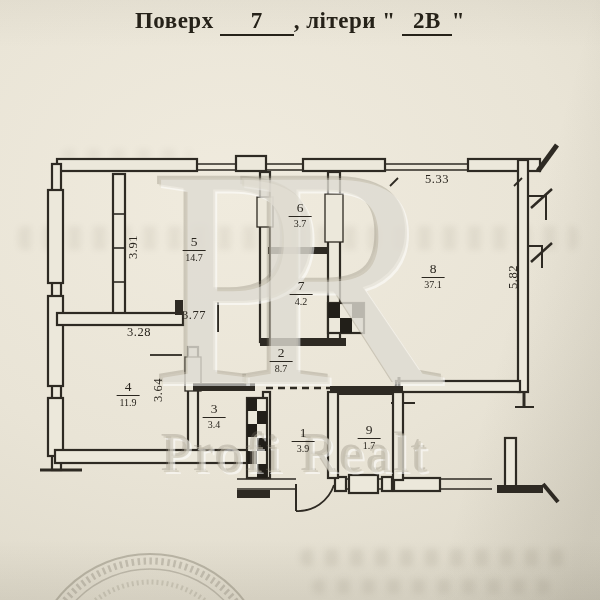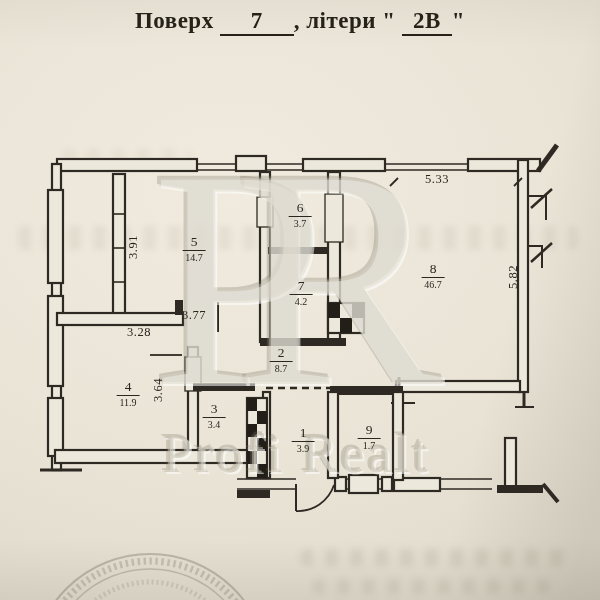--- a/index.html
+++ b/index.html
@@ -202,21 +202,21 @@
   <div class="room-label" style="left:300px;top:198px">
     <span class="rnum">6</span>
     <span class="rarea">3.7</span>
   </div>
   <div class="room-label" style="left:301px;top:276px">
     <span class="rnum">7</span>
     <span class="rarea">4.2</span>
   </div>
   <div class="room-label" style="left:433px;top:259px">
     <span class="rnum">8</span>
-    <span class="rarea">46.7</span>
+    <span class="rarea">37.1</span>
   </div>
   <div class="room-label" style="left:281px;top:343px">
     <span class="rnum">2</span>
     <span class="rarea">8.7</span>
   </div>
   <div class="room-label" style="left:128px;top:377px">
     <span class="rnum">4</span>
     <span class="rarea">11.9</span>
   </div>
   <div class="room-label" style="left:214px;top:399px">

